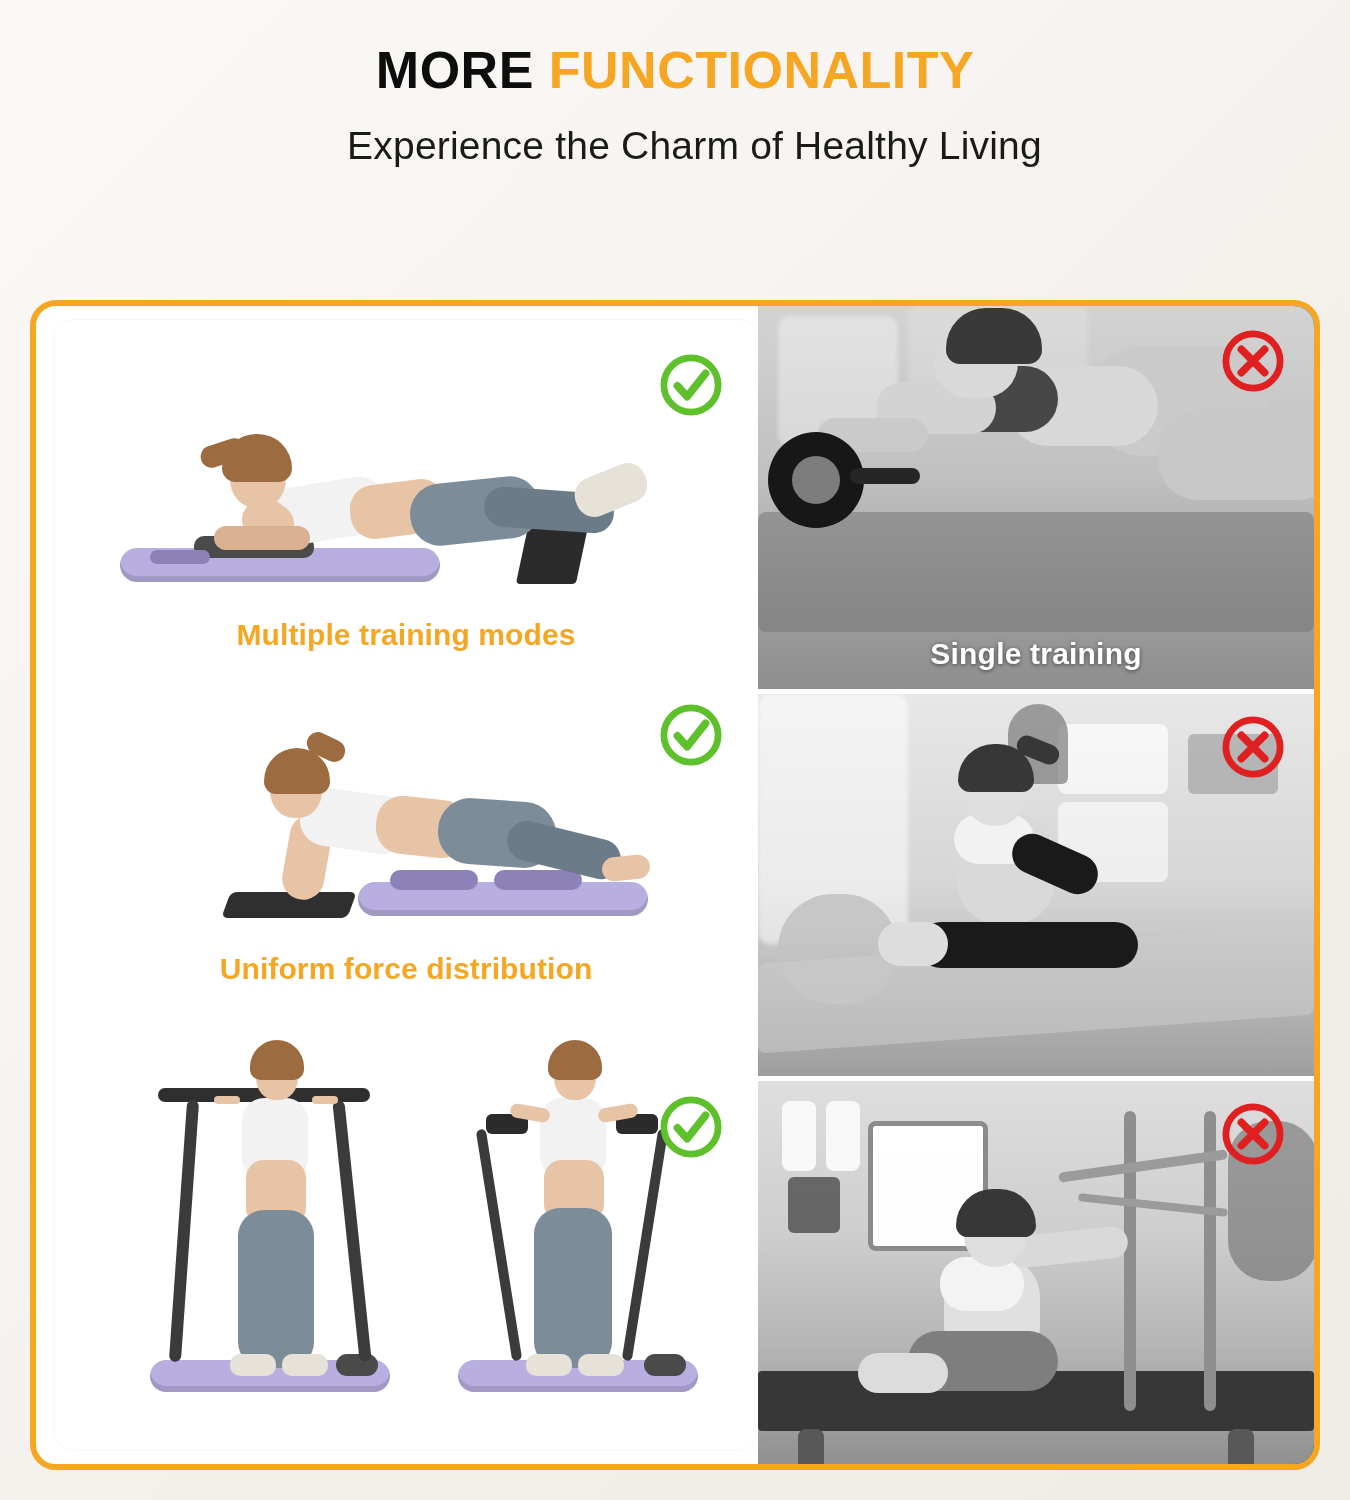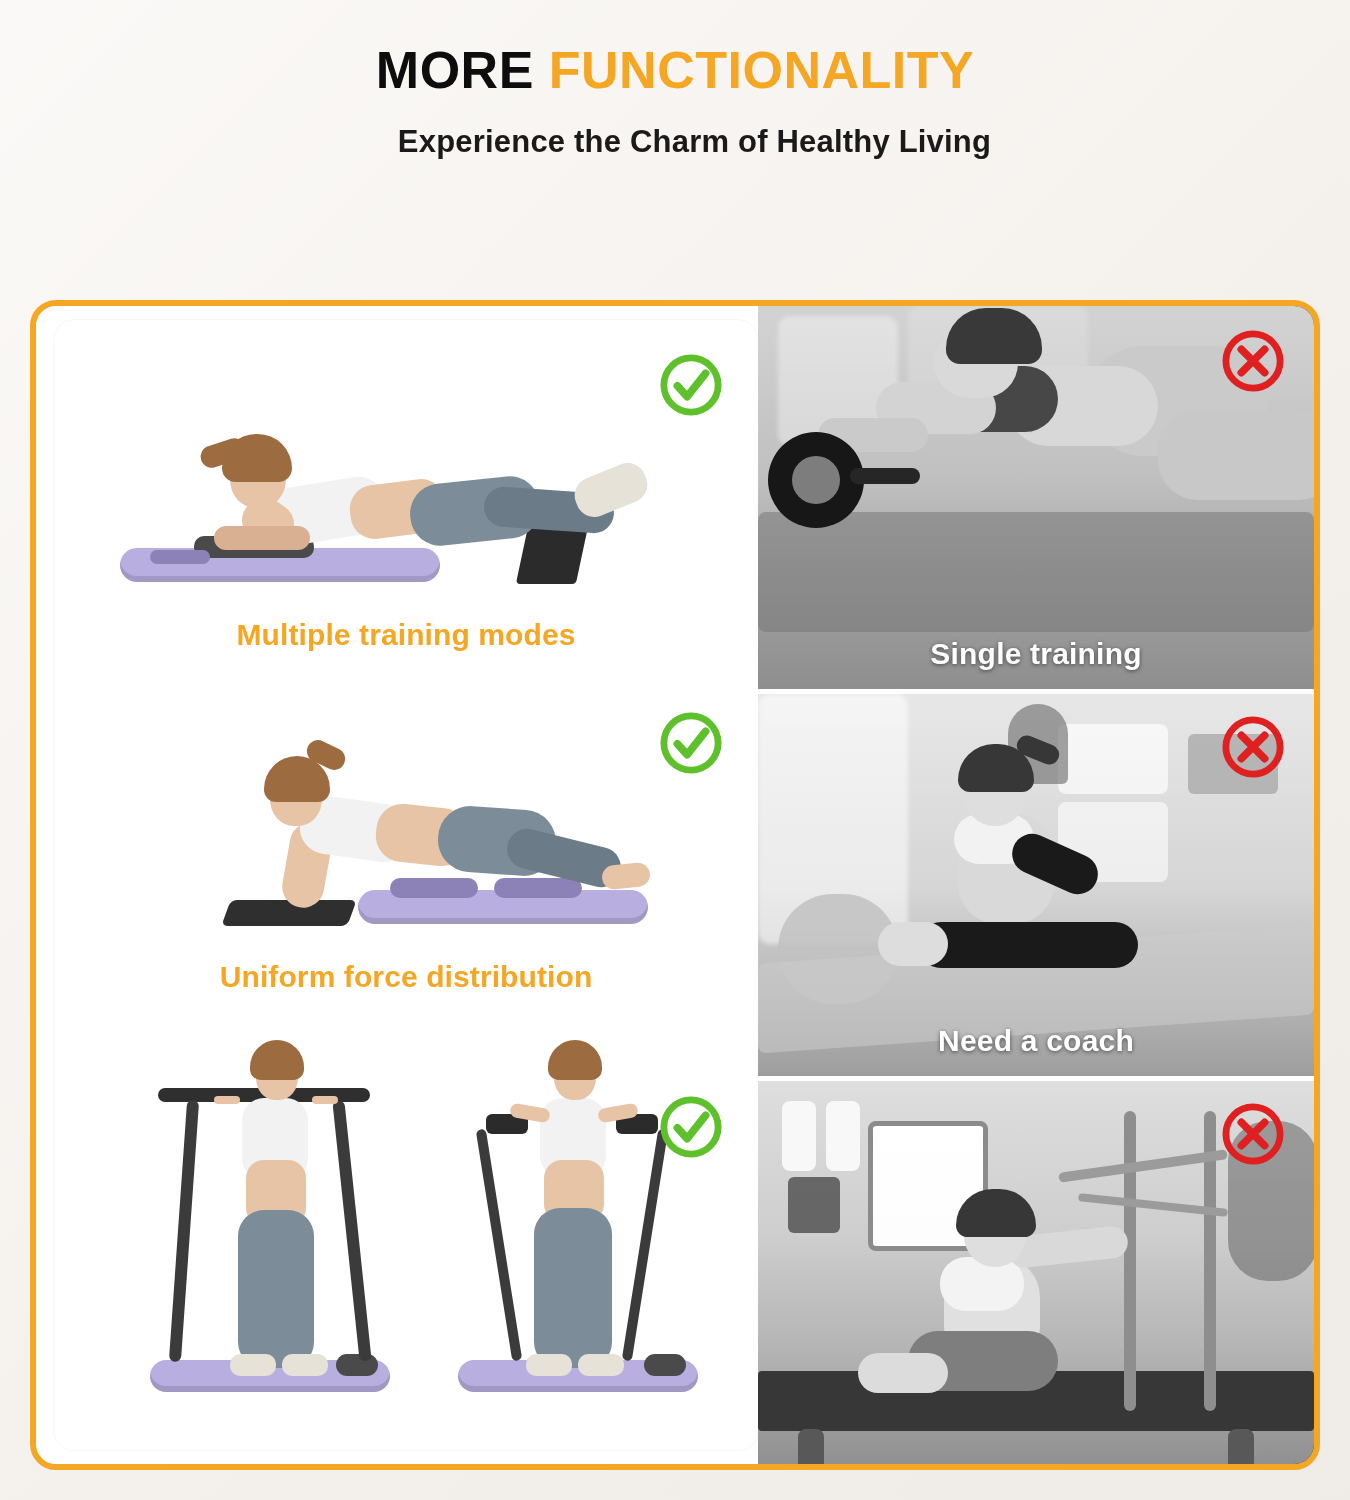--- a/index.html
+++ b/index.html
@@ -31,23 +31,23 @@
     font-weight: 800;
     letter-spacing: 0.5px;
     line-height: 1.08;
     color: #0d0d0d;
   }
   .title-line .accent {
     color: #f5a623;
   }
   .subtitle {
     margin-top: 26px;
-    font-size: 31px;
+    font-size: 39px;
     color: #1a1a1a;
-    font-weight: 700;
+    font-weight: 400;
     letter-spacing: 0.2px;
     margin-left: 39px;
   }
 
   
   .frame {
     position: absolute;
     left: 30px;
     top: 300px;
     width: 1290px;
@@ -230,21 +230,21 @@
           </div>
           <div class="badge" style="right:36px;top:24px;">
             <svg viewBox="0 0 64 64">
                 <circle cx="32" cy="32" r="28" fill="none" stroke="#5ec02a" stroke-width="7"></circle>
                 <path d="M18 33 L28 44 L47 20" fill="none" stroke="#5ec02a" stroke-width="8" stroke-linecap="round" stroke-linejoin="round"></path>
               </svg>
           </div>
           <div class="good-caption" style="top:288px;">Multiple training modes</div>
         </div>
 
-        <div class="good-cell" style="top:352px;height:330px;">
+        <div class="good-cell" style="top:344px;height:330px;">
           <div class="scene">
             <div class="board" style="left:304px;top:218px;width:290px;height:34px;"></div>
             <div class="board-pad" style="left:336px;top:206px;width:88px;height:20px;background:#8d82b8;border-radius:10px;"></div>
             <div class="board-pad" style="left:440px;top:206px;width:88px;height:20px;background:#8d82b8;border-radius:10px;"></div>
             <div style="position:absolute;left:172px;top:228px;width:126px;height:26px;background:#2f2f2f;border-radius:6px;transform:skewX(-20deg);"></div>
 
             <div class="limb skin" style="left:232px;top:150px;width:42px;height:86px;border-radius:22px;transform:rotate(10deg);"></div>
             <div class="torso top" style="left:246px;top:128px;width:110px;height:58px;border-radius:26px;transform:rotate(8deg);"></div>
             <div class="torso skin" style="left:322px;top:134px;width:92px;height:58px;border-radius:26px;transform:rotate(6deg);"></div>
             <div class="limb pants" style="left:384px;top:136px;width:118px;height:66px;border-radius:32px;transform:rotate(4deg);"></div>
@@ -358,21 +358,20 @@
           <div class="dark-shape" style="left:252px;top:150px;width:90px;height:40px;border-radius:20px;background:#1f1f1f;transform:rotate(24deg);"></div>
           <div class="dark-shape" style="left:160px;top:228px;width:220px;height:46px;border-radius:24px;background:#1f1f1f;"></div>
           <div class="dark-shape" style="left:120px;top:228px;width:70px;height:44px;border-radius:22px;background:#e2d7cb;"></div>
         </div>
         <div class="badge" style="right:30px;top:22px;">
           <svg viewBox="0 0 64 64">
               <circle cx="32" cy="32" r="28" fill="none" stroke="#e02020" stroke-width="7"></circle>
               <path d="M20 20 L44 44 M44 20 L20 44" stroke="#e02020" stroke-width="8" stroke-linecap="round"></path>
             </svg>
         </div>
-        <div class="bad-caption">Need a coach</div>
       </div>
 
       <div class="bad-cell">
         <div class="scene bw">
           <div class="bg-studio"></div>
           <div class="dark-shape" style="left:110px;top:40px;width:110px;height:120px;background:rgba(255,255,255,.85);border:5px solid #8a8a8a;"></div>
           <div class="dark-shape" style="left:24px;top:20px;width:34px;height:70px;background:rgba(245,245,245,.9);border-radius:8px;"></div>
           <div class="dark-shape" style="left:68px;top:20px;width:34px;height:70px;background:rgba(245,245,245,.9);border-radius:8px;"></div>
           <div class="dark-shape" style="left:30px;top:96px;width:52px;height:56px;background:rgba(60,60,60,.7);border-radius:6px;"></div>
           <div class="dark-shape" style="left:470px;top:40px;width:90px;height:160px;background:rgba(90,105,90,.55);border-radius:40px;"></div>

